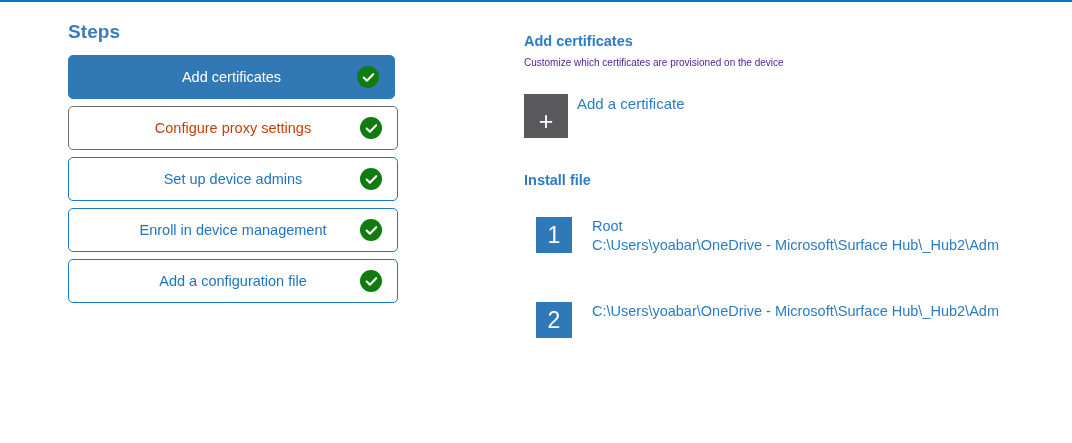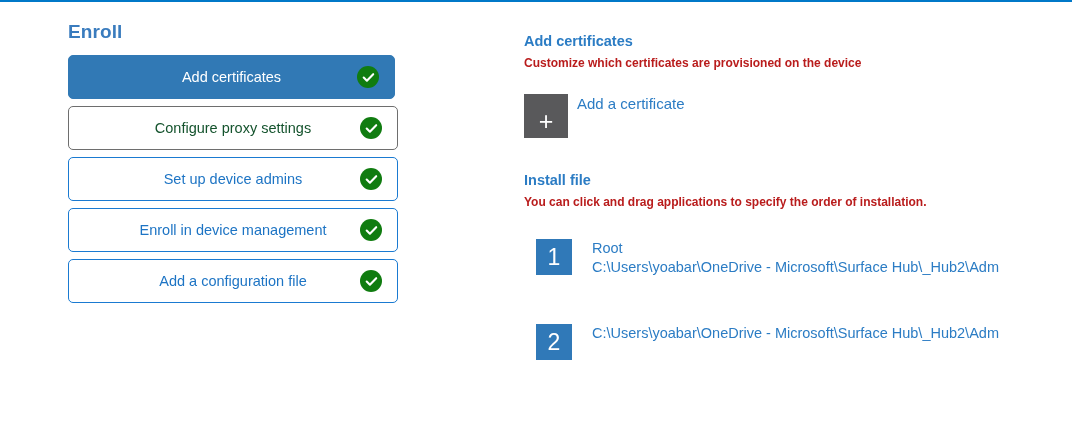--- a/index.html
+++ b/index.html
@@ -72,21 +72,21 @@
     border: 1px solid #1a7ad1;
     width: 330px;
     justify-content: center;
   }
   .step.is-outline-blue .step-label { color: #1d74c4; }
 
   .step.is-outline-gray {
     border: 1px solid #6e6e6e;
     width: 330px;
   }
-  .step.is-outline-gray .step-label { color: #14532d; text-align: right; }
+  .step.is-outline-gray .step-label { color: #c2410c; text-align: right; }
 
   
   .check-badge {
     position: absolute;
     right: 15px;
     top: 50%;
     transform: translateY(-50%);
     width: 22px;
     height: 22px;
     border-radius: 50%;
@@ -105,25 +105,25 @@
     width: 520px;
   }
   .section-heading {
     font-size: 14.5px;
     font-weight: bold;
     color: #2b7cc4;
     margin: 0;
     line-height: 18px;
   }
   .section-sub {
-    font-size: 12px;
-    color: #b91c1c;
+    font-size: 10px;
+    color: #4c1d95;
     margin: 4px 0 0 0;
     line-height: 18px;
-    font-weight: bold;
+    font-weight: normal;
   }
 
   
   .add-cert-row {
     display: flex;
     align-items: flex-start;
     margin-top: 22px;
     cursor: pointer;
   }
   .add-tile {
@@ -183,21 +183,21 @@
   }
   .order-name { display: block; }
   .order-path { display: block; white-space: nowrap; }
 </style>
 </head>
 <body>
 
 <div class="top-rule"></div>
 
 <div class="steps-panel">
-  <h2 class="steps-title">Enroll</h2>
+  <h2 class="steps-title">Steps</h2>
   <div id="steps-list">
       <div class="step is-active">
         <span class="step-label">Add certificates</span>
         <span class="check-badge">
           <svg width="13" height="13" viewBox="0 0 13 13" aria-hidden="true">
             <path d="M1.7 6.6 L4.9 9.7 L11.2 3.2" fill="none" stroke="#ffffff" stroke-width="2.1" stroke-linecap="round" stroke-linejoin="round"></path>
           </svg>
         </span>
       </div>
       <div class="step is-outline-gray">
@@ -242,21 +242,20 @@
 
   <div class="add-cert-row">
     <div class="add-tile">
       <span class="plus-glyph">+</span>
     </div>
     <span class="add-cert-label">Add a certificate</span>
   </div>
 
   <div class="install-order-block">
     <h3 class="section-heading">Install file</h3>
-    <p class="section-sub">You can click and drag applications to specify the order of installation.</p>
 
     <div class="order-list" id="order-list">
         <div class="order-item">
           <div class="order-num">1</div>
           <div class="order-text">
             <span class="order-name">Root</span>
             <span class="order-path">C:\Users\yoabar\OneDrive - Microsoft\Surface Hub\_Hub2\Adm</span>
           </div>
         </div>
         <div class="order-item">

